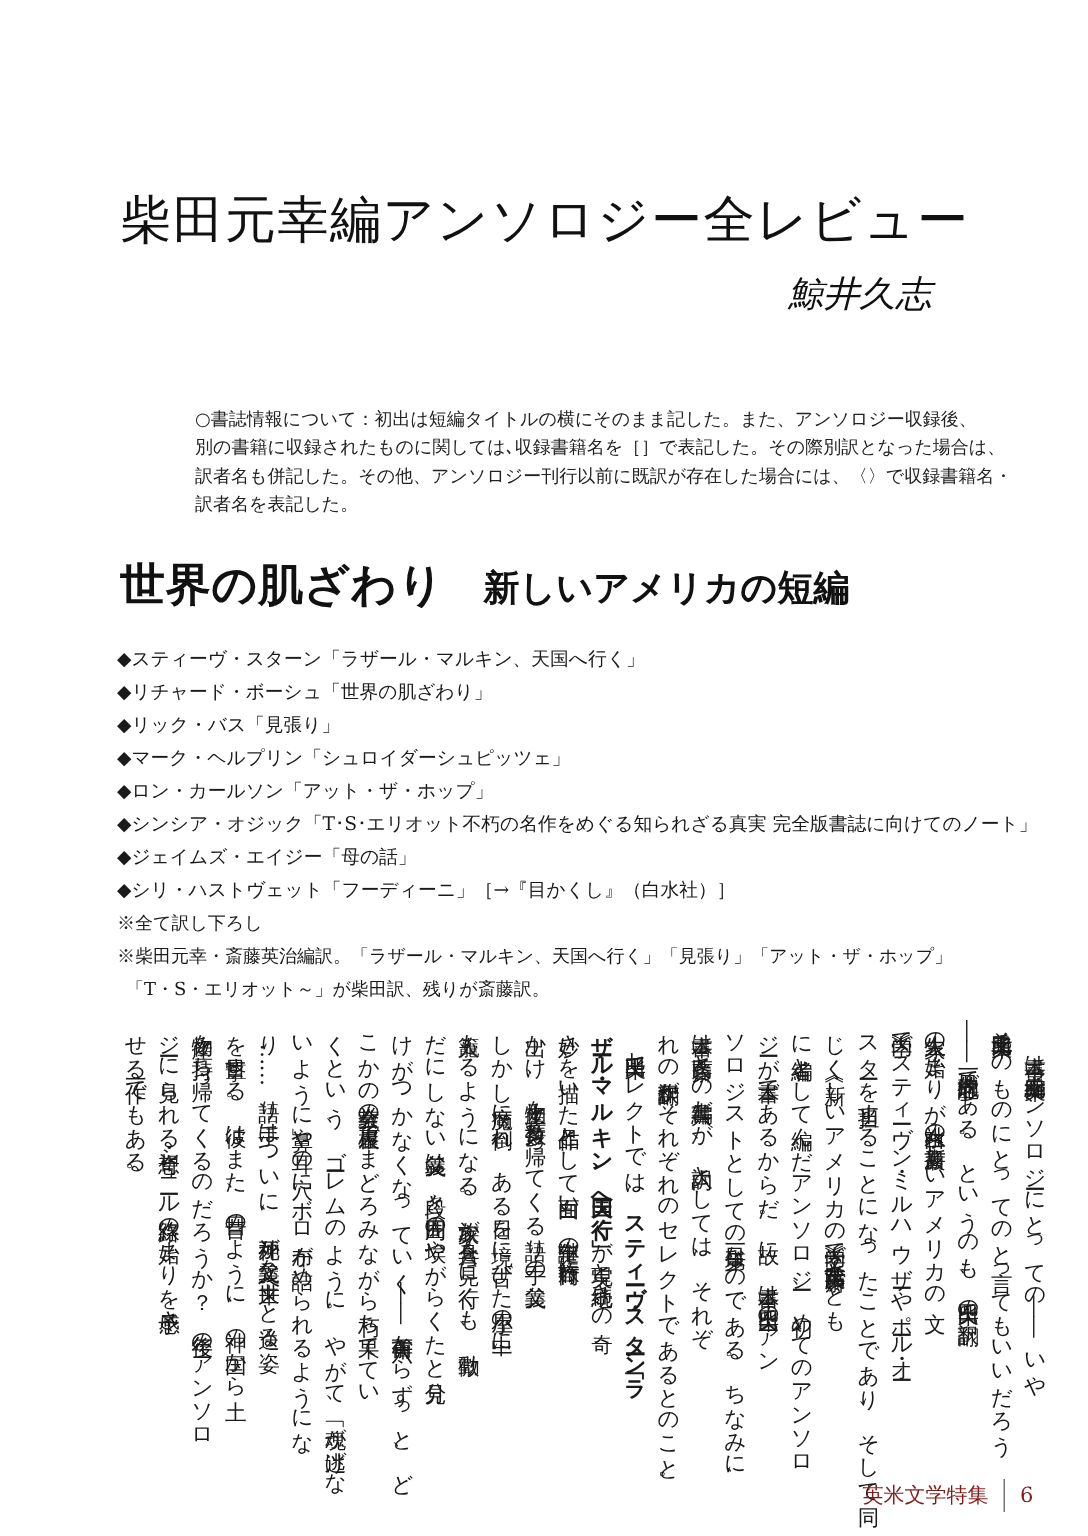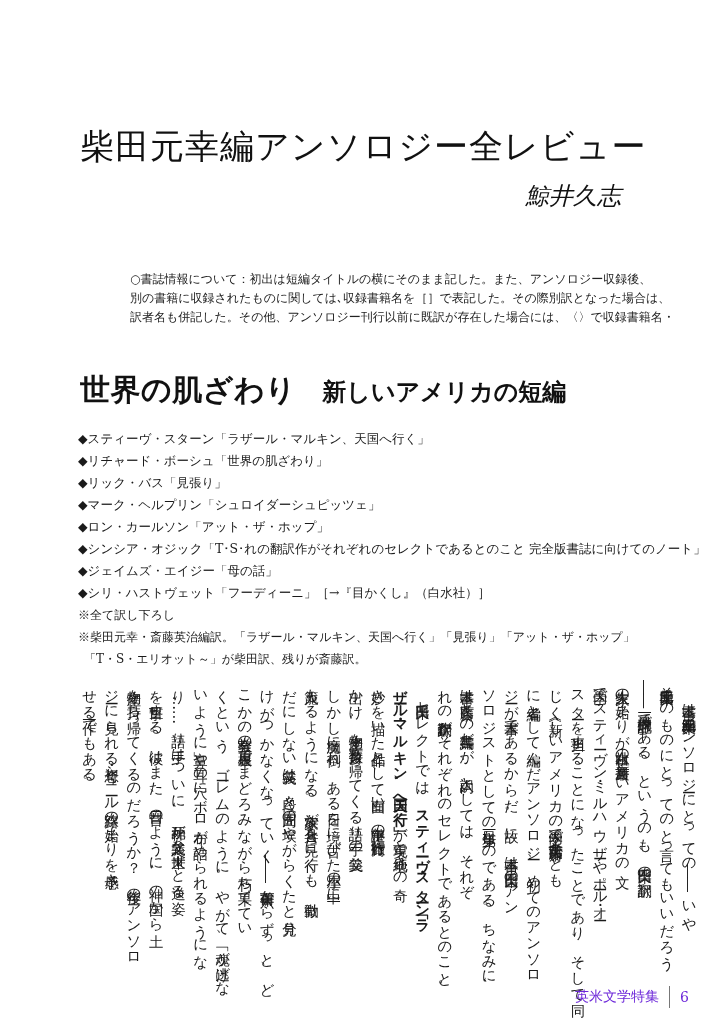--- a/index.html
+++ b/index.html
@@ -104,21 +104,21 @@
     .vertical-body .col.indent { padding-top: 14px; }
     .vertical-body b {
       font-family: "DejaVu Sans", "Liberation Sans", sans-serif;
       font-weight: bold;
     }
     .footer {
       position: absolute;
       right: 36px;
       top: 986px;
       font-size: 14px;
-      color: #6d28d9;
+      color: #7f1d1d;
       white-space: nowrap;
       display: flex;
       align-items: center;
     }
     .footer .sep {
       display: inline-block;
       width: 1px;
       height: 22px;
       background: #777;
       margin: 0 10px;
@@ -127,33 +127,34 @@
 </head>
 <body>
 
 <div class="page-title">柴田元幸編アンソロジー全レビュー</div>
 <div class="author">鯨井久志</div>
 
 <div class="note-block">
   <div>○書誌情報について：初出は短編タイトルの横にそのまま記した。また、アンソロジー収録後、</div>
   <div>別の書籍に収録されたものに関しては､収録書籍名を［］で表記した。その際別訳となった場合は、</div>
   <div>訳者名も併記した。その他、アンソロジー刊行以前に既訳が存在した場合には、〈〉で収録書籍名・</div>
+  <div>訳者名を表記した。</div>
 </div>
 
 <div class="section-heading">
   <span class="main">世界の肌ざわり</span><span class="sub">新しいアメリカの短編</span>
 </div>
 
 <div class="contents">
   <div class="item">◆スティーヴ・スターン「ラザール・マルキン、天国へ行く」</div>
   <div class="item">◆リチャード・ボーシュ「世界の肌ざわり」</div>
   <div class="item">◆リック・バス「見張り」</div>
   <div class="item">◆マーク・ヘルプリン「シュロイダーシュピッツェ」</div>
   <div class="item">◆ロン・カールソン「アット・ザ・ホップ」</div>
-  <div class="item">◆シンシア・オジック「T･S･れの翻訳作がそれぞれのセレクトであるとのこと 完全版書誌に向けてのノート」</div>
+  <div class="item">◆シンシア・オジック「T･S･エリオット不朽の名作をめぐる知られざる真実 完全版書誌に向けてのノート」</div>
   <div class="item">◆ジェイムズ・エイジー「母の話」</div>
   <div class="item">◆シリ・ハストヴェット「フーディーニ」［→『目かくし』（白水社）］</div>
   <div class="note">※全て訳し下ろし</div>
   <div class="note">※柴田元幸・斎藤英治編訳。「ラザール・マルキン、天国へ行く」「見張り」「アット・ザ・ホップ」</div>
   <div class="note indent">「T・S・エリオット～」が柴田訳、残りが斎藤訳。</div>
 </div>
 
 <div class="vertical-body">
   <span class="col indent">本書は柴田元幸編アンソロジーにとっての――いや</span>
   <span class="col">柴田元幸氏そのものにとってのと言ってもいいだろう</span>

